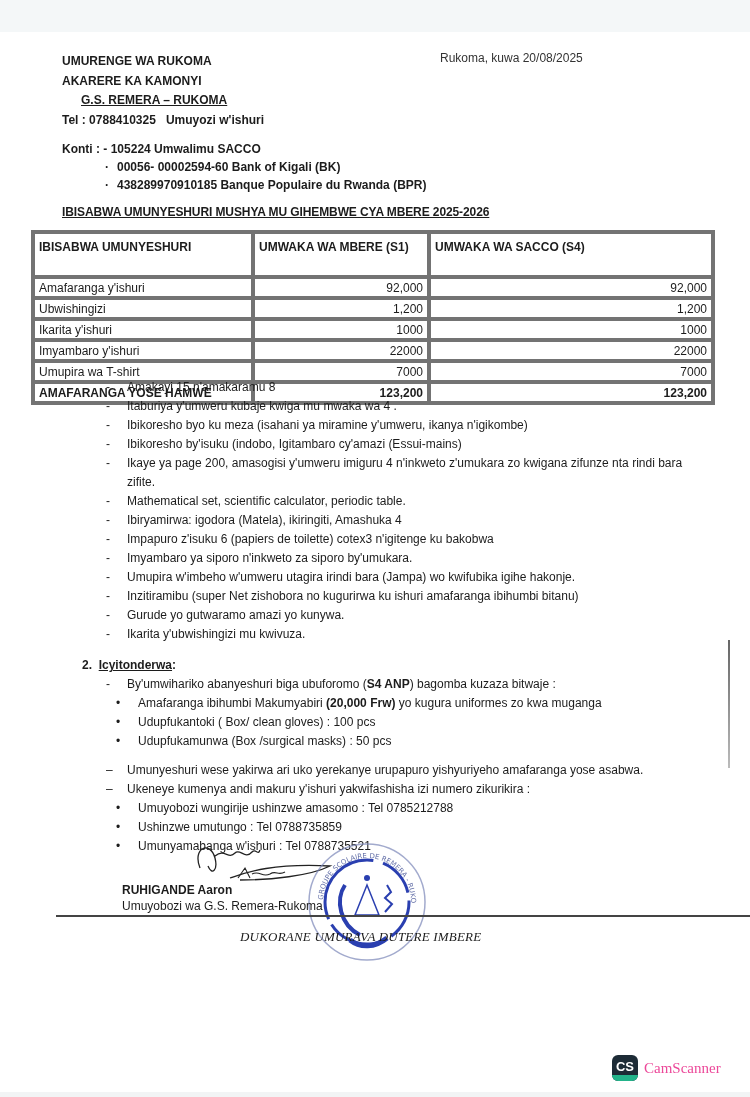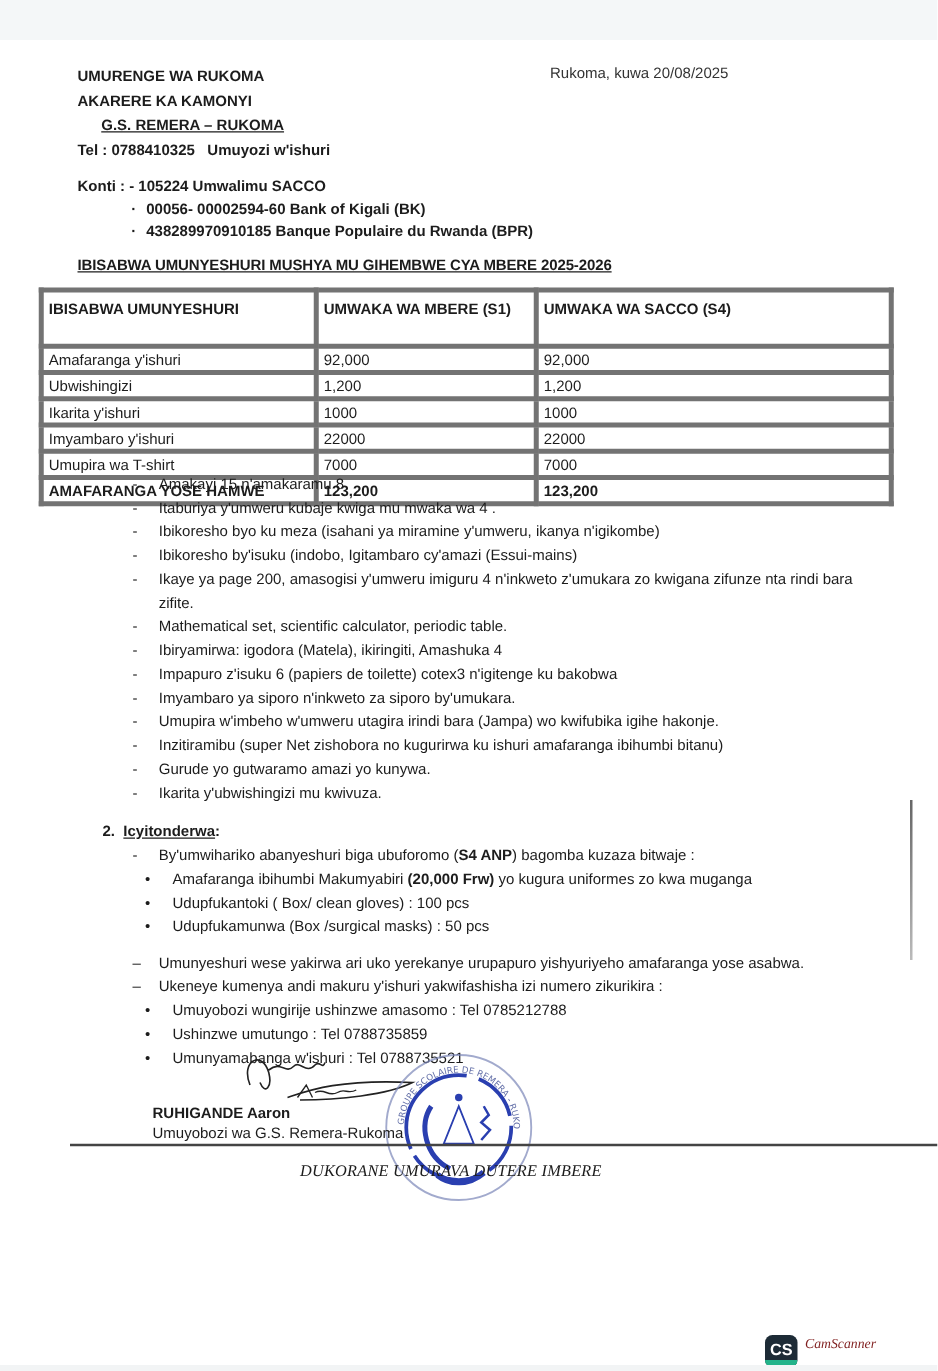--- a/index.html
+++ b/index.html
@@ -17,21 +17,21 @@
 
   .accounts { position: absolute; left: 62px; top: 140px; font-size: 12px; line-height: 18px; font-weight: bold; }
   .accounts .sub { padding-left: 43px; }
   .accounts .sub span.b { display: inline-block; width: 12px; }
 
   .doc-title { position: absolute; left: 62px; top: 205px; font-size: 12px; font-weight: bold; text-decoration: underline; letter-spacing: -0.1px; }
 
   table.fees { position: absolute; left: 31px; top: 230px; width: 684px; border-collapse: collapse; font-size: 12px; }
   table.fees td, table.fees th { border: 4px solid #737373; padding: 1px 4px; height: 15px; }
   table.fees th { text-align: left; font-weight: bold; vertical-align: top; height: 34px; padding-top: 6px; font-size: 12px; }
-  table.fees td.num { }
+  table.fees td.num { text-align: right; }
   table.fees tr.total td { font-weight: bold; }
   table.fees col.c1 { width: 220px; }
   table.fees col.c2 { width: 176px; }
 
   .section { position: absolute; left: 82px; font-size: 12px; line-height: 19px; }
   .section .heading { font-weight: bold; }
   .section .heading .t { text-decoration: underline; }
   .section ul { list-style: none; margin: 0; padding: 0 0 0 24px; }
   .section ul li { position: relative; padding-left: 21px; }
   .section ul li .dash { position: absolute; left: 0; top: 0; }
@@ -44,23 +44,23 @@
 
   .sig-name { position: absolute; left: 122px; top: 883px; font-size: 12px; font-weight: bold; }
   .sig-role { position: absolute; left: 122px; top: 899px; font-size: 12px; }
   .hr { position: absolute; left: 56px; top: 915px; width: 694px; height: 1.5px; background: #444; }
   .motto { position: absolute; left: 240px; top: 929px; font-family: "Liberation Serif", serif; font-style: italic; font-size: 13px; letter-spacing: 0.2px; }
 
   .signature { position: absolute; left: 190px; top: 838px; width: 150px; height: 50px; }
   .stamp { position: absolute; left: 305px; top: 840px; width: 125px; height: 125px; }
 
   .camscanner { position: absolute; left: 612px; top: 1055px; display: flex; align-items: center; gap: 6px; }
-  .cs-logo { width: 26px; height: 26px; border-radius: 6px; background: #1d2b36; position: relative; overflow: hidden; color: #fff; font-weight: bold; font-size: 13px; display: flex; align-items: center; justify-content: center; margin-top: 13px; }
+  .cs-logo { width: 26px; height: 26px; border-radius: 6px; background: #1d2b36; position: relative; overflow: hidden; color: #fff; font-weight: bold; font-size: 13px; display: flex; align-items: center; justify-content: center; }
   .cs-logo::after { content: ""; position: absolute; left: 0; bottom: 0; width: 100%; height: 6px; background: #23b38a; }
-  .cs-label { font-family: "Liberation Serif", serif; font-size: 11px; color: #7f1d1d; font-style: italic; }
+  .cs-label { font-family: "Liberation Serif", serif; font-size: 15px; color: #ec4899; }
 </style>
 </head>
 <body>
 
 <div class="topband"></div>
 
 <div class="header-left">
   <div>UMURENGE WA RUKOMA</div>
   <div>AKARERE KA  KAMONYI</div>
   <div class="u">G.S. REMERA – RUKOMA</div>

